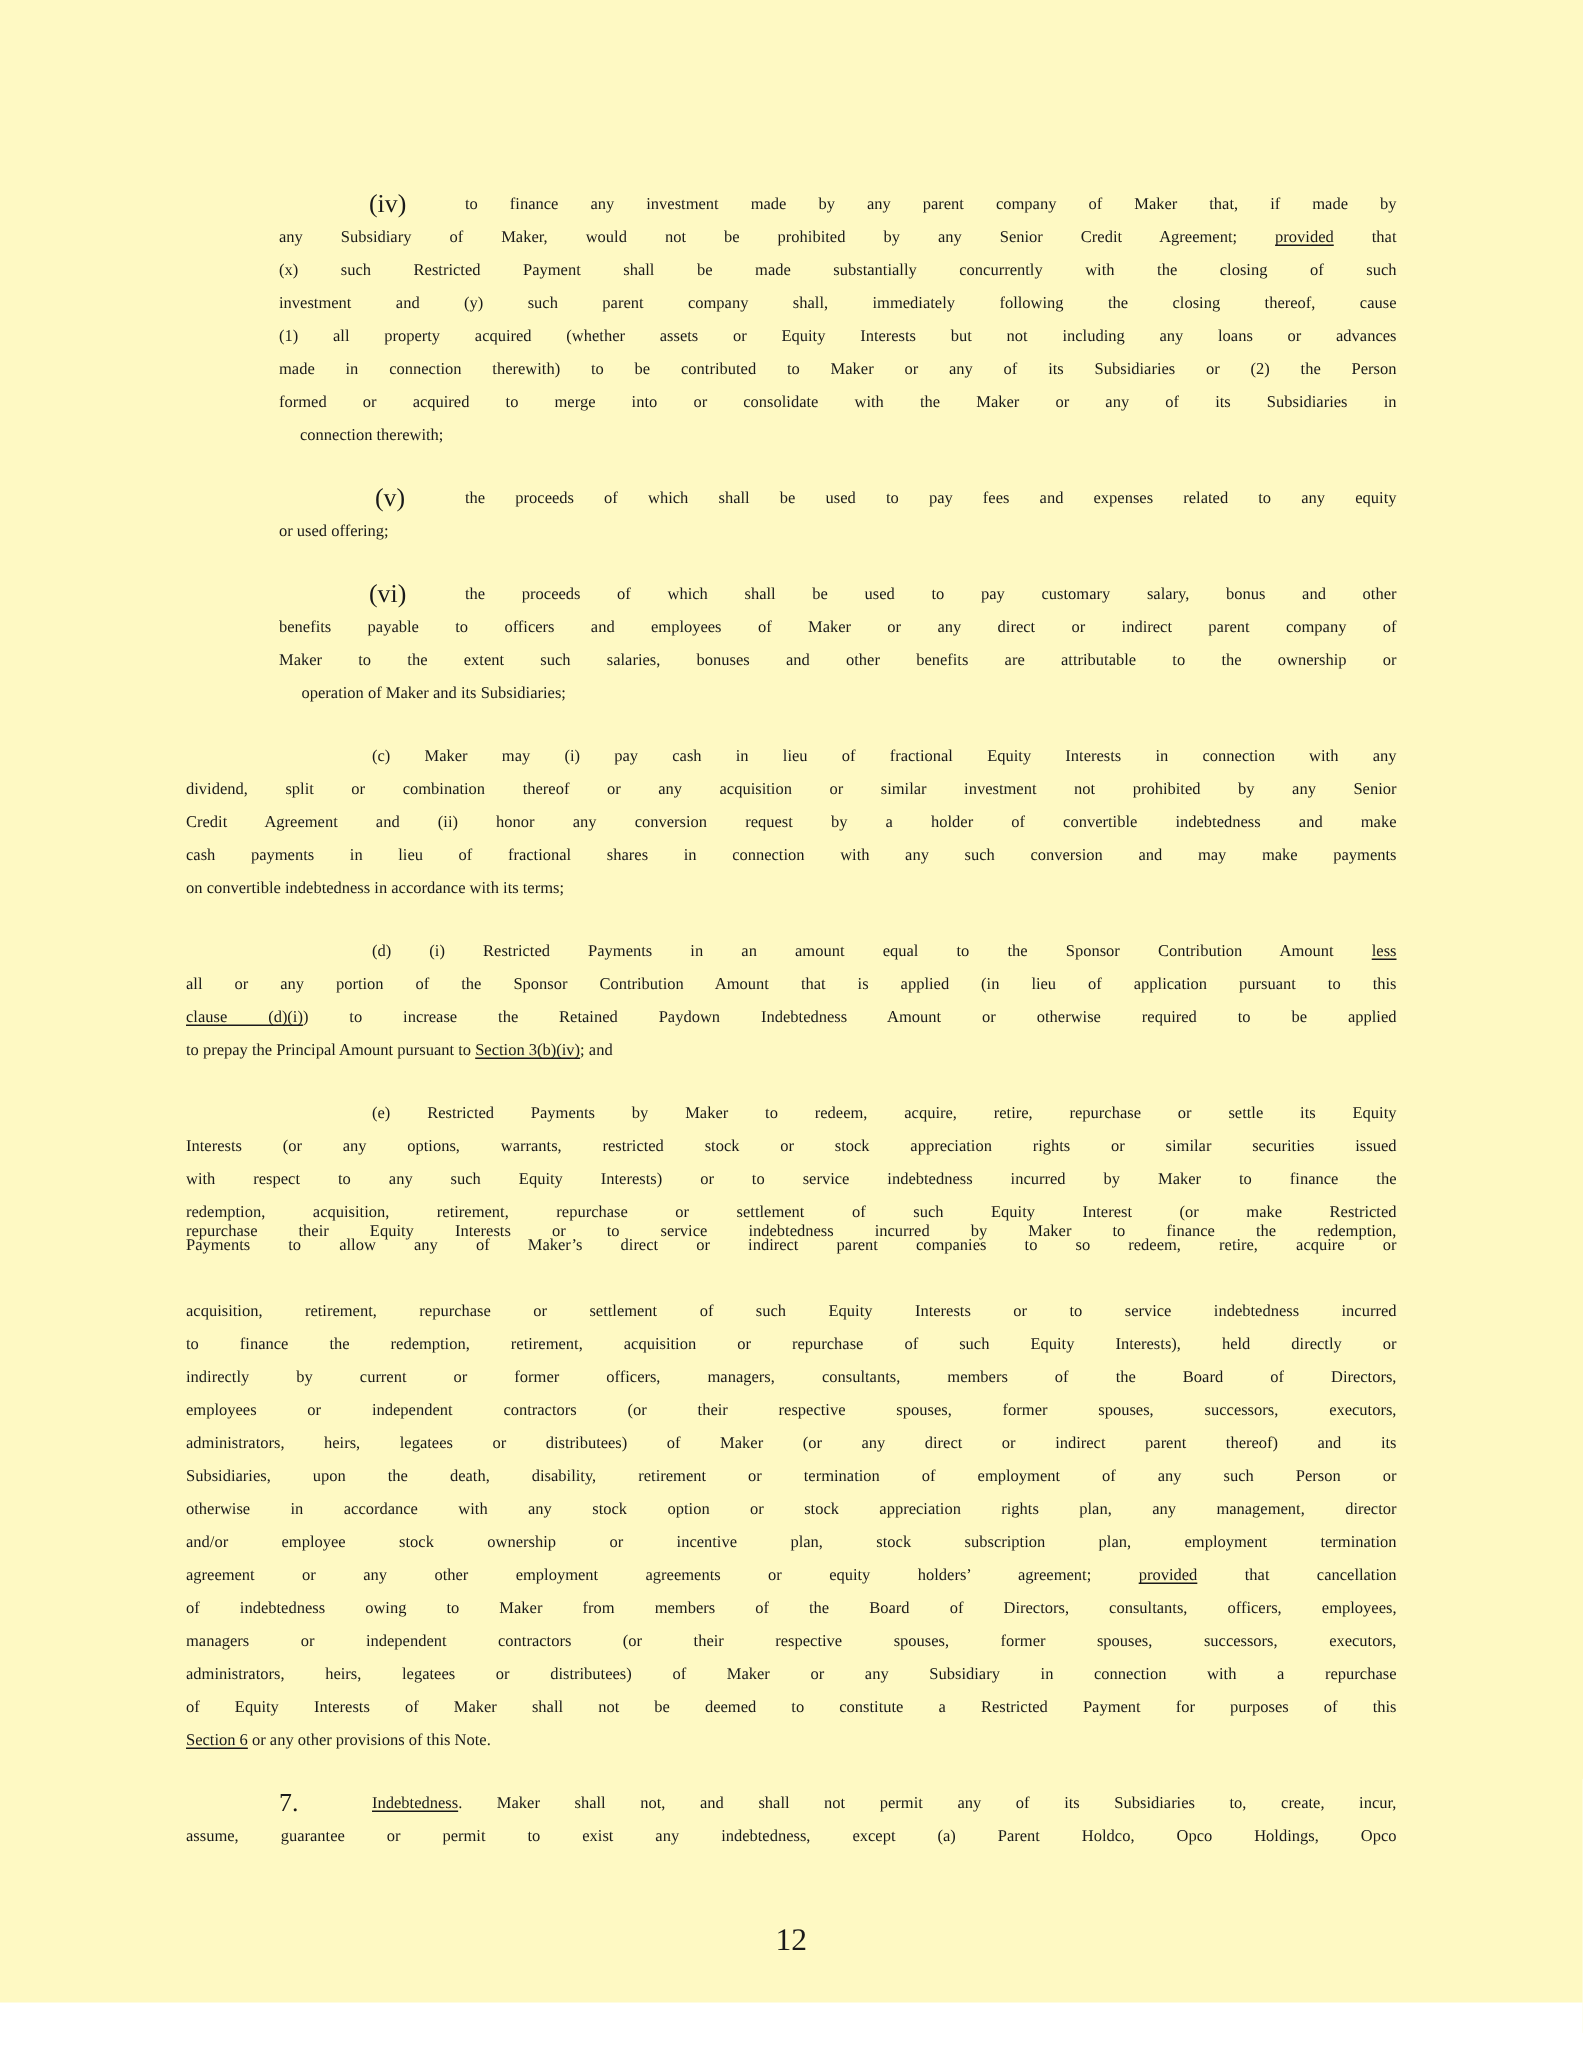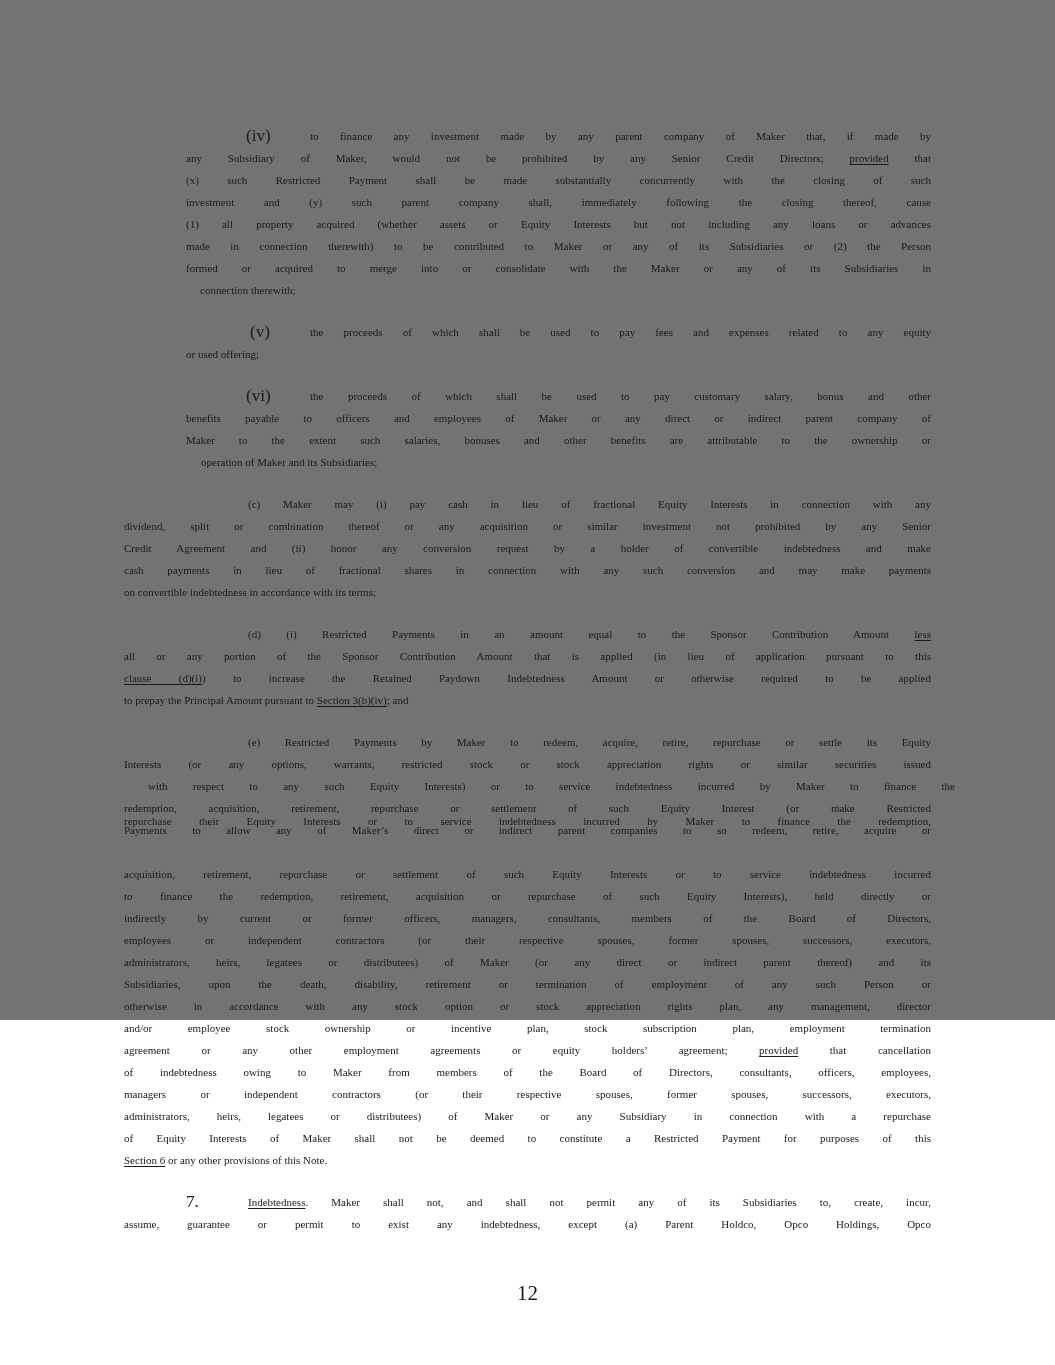--- a/index.html
+++ b/index.html
@@ -1,34 +1,34 @@
 <!DOCTYPE html>
 <html><head>
   <meta charset="utf-8">
   <style>
     html, body { margin: 0; padding: 0; background: #ffffff; }
     body { width: 1055px; height: 1365px; position: relative; overflow: hidden;
       font-family: "Liberation Serif", "DejaVu Serif", serif; color: #1a1a1a; }
-    .page { position: absolute; left: 0; top: 0; width: 1055px; height: 1020px; background: #737373; }
+    .page { position: absolute; left: 0; top: 0; width: 1055px; height: 1335px; background: #fef9c3; }
     .line { position: absolute; font-size: 11px; line-height: 22px; height: 22px; white-space: nowrap;
       text-align: justify; text-align-last: justify; }
     .line.last { text-align-last: left; }
     .u { text-decoration: underline; text-underline-offset: 2px; text-decoration-thickness: 1px; }
     .label { position: absolute; font-size: 17.2px; line-height: 22px; height: 22px; white-space: nowrap; }
     .pagenum { position: absolute; left: 0; width: 1055px; top: 1282px; text-align: center; font-size: 21px; line-height: 22px; }
   </style>
 </head>
 <body>
 
 <div class="page">
 
   <div>
     <span class="label" style="left:246px; top:125px;">(iv)</span>
     <div class="line" style="left:310px; top:125px; width:621px;">to finance any investment made by any parent company of Maker that, if made by</div>
-    <div class="line" style="left:186px; top:147px; width:745px;"><span>any Subsidiary of Maker, would not be prohibited by any Senior Credit Directors;</span> <span class="u">provided</span> <span>that</span></div>
+    <div class="line" style="left:186px; top:147px; width:745px;"><span>any Subsidiary of Maker, would not be prohibited by any Senior Credit Agreement;</span> <span class="u">provided</span> <span>that</span></div>
     <div class="line" style="left:186px; top:169px; width:745px;">(x) such Restricted Payment shall be made substantially concurrently with the closing of such</div>
     <div class="line" style="left:186px; top:191px; width:745px;">investment and (y) such parent company shall, immediately following the closing thereof, cause</div>
     <div class="line" style="left:186px; top:213px; width:745px;">(1) all property acquired (whether assets or Equity Interests but not including any loans or advances</div>
     <div class="line" style="left:186px; top:235px; width:745px;">made in connection therewith) to be contributed to Maker or any of its Subsidiaries or (2) the Person</div>
     <div class="line" style="left:186px; top:257px; width:745px;">formed or acquired to merge into or consolidate with the Maker or any of its Subsidiaries in</div>
     <div class="line last" style="left:200px; top:279px; width:745px;">connection therewith;</div>
   </div>
 
   <div>
     <span class="label" style="left:250px; top:321px;">(v)</span>
@@ -55,21 +55,21 @@
   <div>
     <div class="line" style="left:248px; top:623px; width:683px;"><span>(d)  (i) Restricted Payments in an amount equal to the Sponsor Contribution Amount</span> <span class="u">less</span></div>
     <div class="line" style="left:124px; top:645px; width:807px;">all or any portion of the Sponsor Contribution Amount that is applied (in lieu of application pursuant to this</div>
     <div class="line" style="left:124px; top:667px; width:807px;"><span class="u">clause (d)(i)</span><span>) to increase the Retained Paydown Indebtedness Amount or otherwise required to be applied</span></div>
     <div class="line last" style="left:124px; top:689px; width:807px;"><span>to prepay the Principal Amount pursuant to</span> <span class="u">Section 3(b)(iv)</span><span>; and</span></div>
   </div>
 
   <div>
     <div class="line" style="left:248px; top:731px; width:683px;">(e)  Restricted Payments by Maker to redeem, acquire, retire, repurchase or settle its Equity</div>
     <div class="line" style="left:124px; top:753px; width:807px;">Interests (or any options, warrants, restricted stock or stock appreciation rights or similar securities issued</div>
-    <div class="line" style="left:124px; top:775px; width:807px;margin-left:24px;">with respect to any such Equity Interests) or to service indebtedness incurred by Maker to finance the</div>
+    <div class="line" style="left:124px; top:775px; width:807px;">with respect to any such Equity Interests) or to service indebtedness incurred by Maker to finance the</div>
     <div class="line" style="left:124px; top:797px; width:807px;">redemption, acquisition, retirement, repurchase or settlement of such Equity Interest (or make Restricted</div>
     <div class="line" style="left:124px; top:819px; width:807px;">Payments to allow any of Maker’s direct or indirect parent companies to so redeem, retire, acquire or</div>
     <div class="line" style="left:124px; top:798px; width:807px;margin-top:12px;">repurchase their Equity Interests or to service indebtedness incurred by Maker to finance the redemption,</div>
     <div class="line" style="left:124px; top:863px; width:807px;">acquisition, retirement, repurchase or settlement of such Equity Interests or to service indebtedness incurred</div>
     <div class="line" style="left:124px; top:885px; width:807px;">to finance the redemption, retirement, acquisition or repurchase of such Equity Interests), held directly or</div>
     <div class="line" style="left:124px; top:907px; width:807px;">indirectly by current or former officers, managers, consultants, members of the Board of Directors,</div>
     <div class="line" style="left:124px; top:929px; width:807px;">employees or independent contractors (or their respective spouses, former spouses, successors, executors,</div>
     <div class="line" style="left:124px; top:951px; width:807px;">administrators, heirs, legatees or distributees) of Maker (or any direct or indirect parent thereof) and its</div>
     <div class="line" style="left:124px; top:973px; width:807px;">Subsidiaries, upon the death, disability, retirement or termination of employment of any such Person or</div>
     <div class="line" style="left:124px; top:995px; width:807px;">otherwise in accordance with any stock option or stock appreciation rights plan, any management, director</div>

